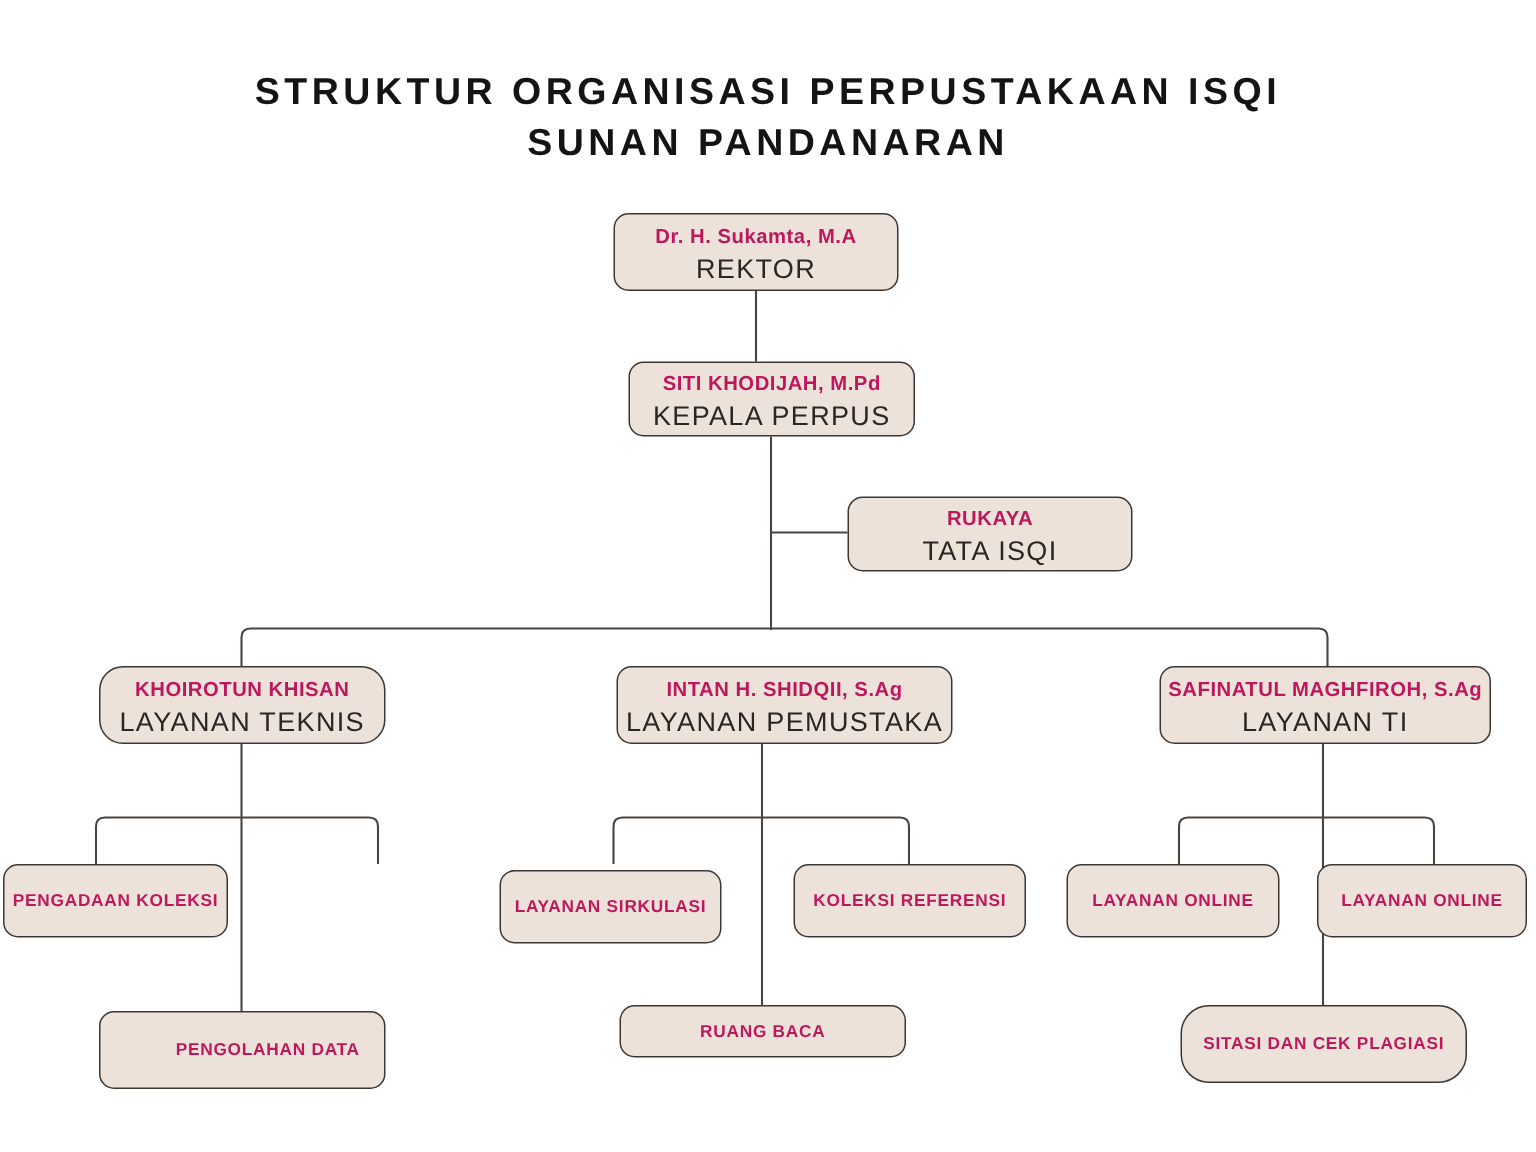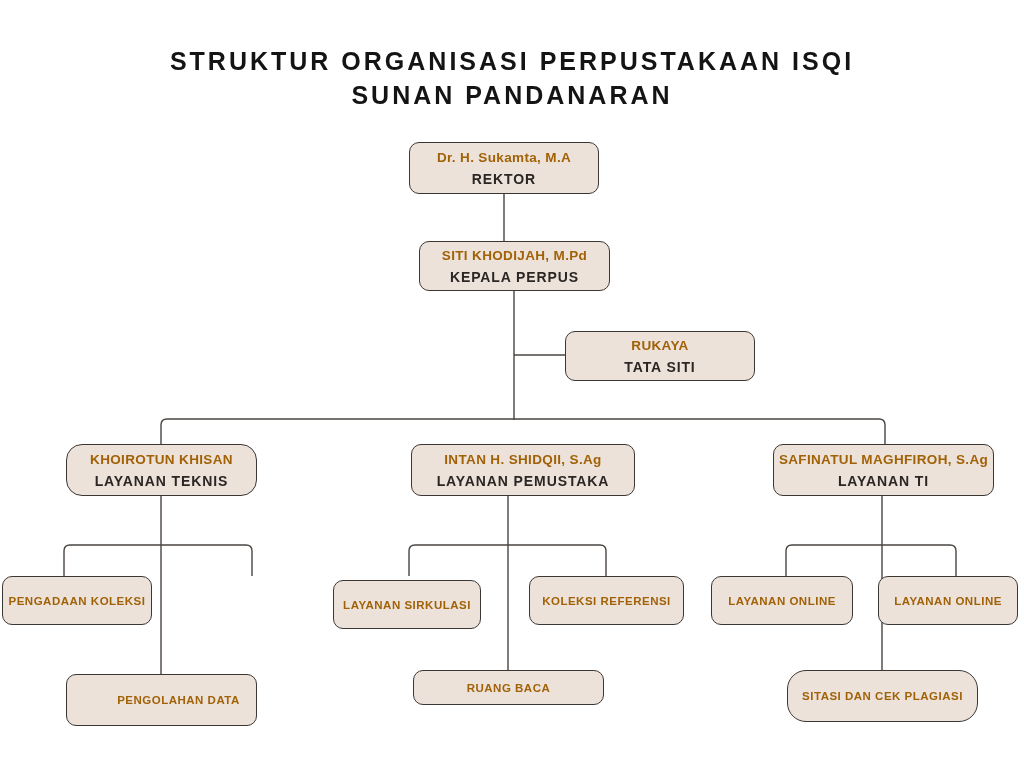--- a/index.html
+++ b/index.html
@@ -61,27 +61,27 @@
     flex-direction: column;
     align-items: center;
     justify-content: center;
     text-align: center;
     padding: 6px 10px;
   }
   .node .nm {
     font-size: 13.5px;
     font-weight: bold;
     letter-spacing: 0.35px;
-    color: #a16207;
+    color: #be185d;
     line-height: 18px;
     white-space: nowrap;
   }
   .node .rl {
-    font-size: 14px;
-    font-weight: bold;
+    font-size: 18px;
+    font-weight: normal;
     letter-spacing: 0.9px;
     color: #2b2624;
     line-height: 18px;
     margin-top: 3px;
     white-space: nowrap;
   }
   .node.leaf .nm {
     font-size: 11.5px;
     letter-spacing: 0.5px;
   }
@@ -122,21 +122,21 @@
     <div class="rl">REKTOR</div>
   </div>
 
   <div class="node" style="left:419px; top:241px; width:191px; height:50px;">
     <div class="nm">SITI KHODIJAH, M.Pd</div>
     <div class="rl">KEPALA PERPUS</div>
   </div>
 
   <div class="node" style="left:565px; top:331px; width:190px; height:50px;">
     <div class="nm">RUKAYA</div>
-    <div class="rl">TATA SITI</div>
+    <div class="rl">TATA ISQI</div>
   </div>
 
   <div class="node" style="left:66px; top:444px; width:191px; height:52px;border-radius:16px;">
     <div class="nm">KHOIROTUN KHISAN</div>
     <div class="rl">LAYANAN TEKNIS</div>
   </div>
 
   <div class="node" style="left:411px; top:444px; width:224px; height:52px;">
     <div class="nm">INTAN H. SHIDQII, S.Ag</div>
     <div class="rl">LAYANAN PEMUSTAKA</div>

